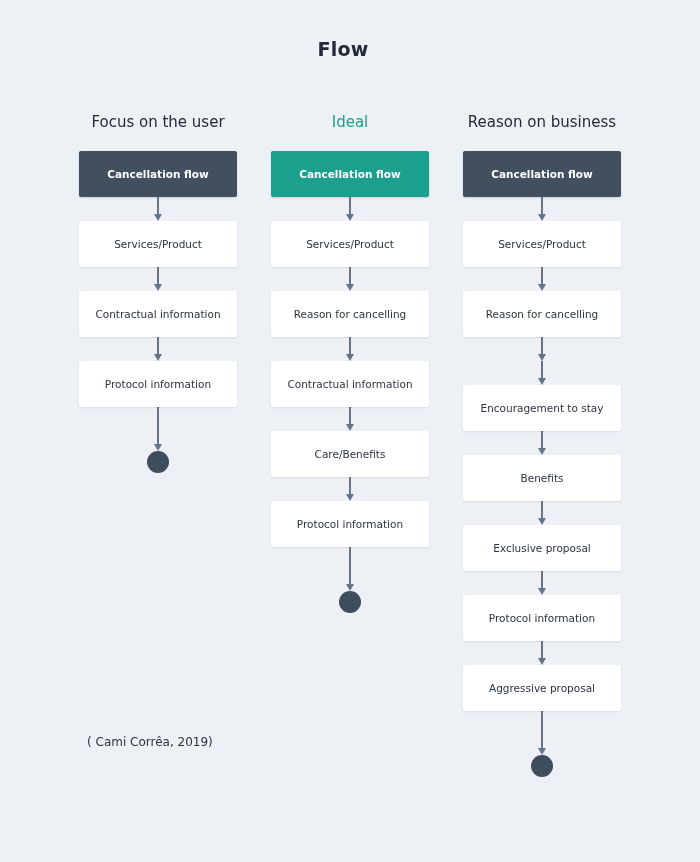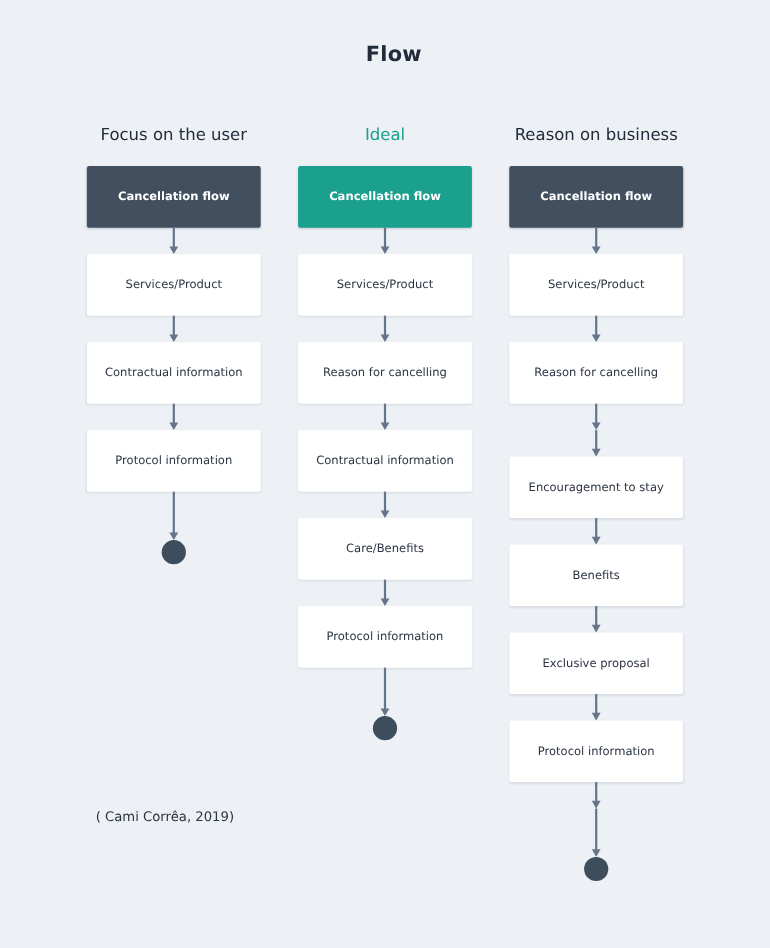--- a/index.html
+++ b/index.html
@@ -15,21 +15,21 @@
     position: relative;
   }
   .page {
     width: 700px;
     height: 862px;
     position: relative;
   }
   .page-title {
     position: absolute;
     top: 38px;
-    left: 16px;
+    left: 1px;
     width: 684px;
     text-align: center;
     font-size: 19px;
     font-weight: bold;
     color: #222b3a;
     letter-spacing: 0.2px;
   }
   .columns {
     position: absolute;
     top: 112px;
@@ -58,21 +58,21 @@
     font-weight: normal;
   }
   .flow {
     display: flex;
     flex-direction: column;
     align-items: center;
     margin-top: 9px;
   }
   .node {
     width: 158px;
-    height: 56px;
+    height: 46px;
     box-sizing: border-box;
     display: flex;
     align-items: center;
     justify-content: center;
     background: #ffffff;
     border-radius: 2px;
     box-shadow: 0 1px 2px rgba(40, 55, 75, 0.10);
     font-size: 10.5px;
     color: #2b3442;
     text-align: center;
@@ -237,20 +237,21 @@
           <div class="node">Exclusive proposal</div>
           <div class="connector">
             <span class="shaft"></span>
             <span class="head"></span>
           </div>
           <div class="node">Protocol information</div>
           <div class="connector">
             <span class="shaft"></span>
             <span class="head"></span>
           </div>
+          <div class="node">Aggressive proposal</div>
           <div class="connector long">
             <span class="shaft"></span>
             <span class="head"></span>
           </div>
           <div class="terminal"></div>
         </div>
       </div>
     </div>
 
   <div class="credit">( Cami Corrêa, 2019)</div>

